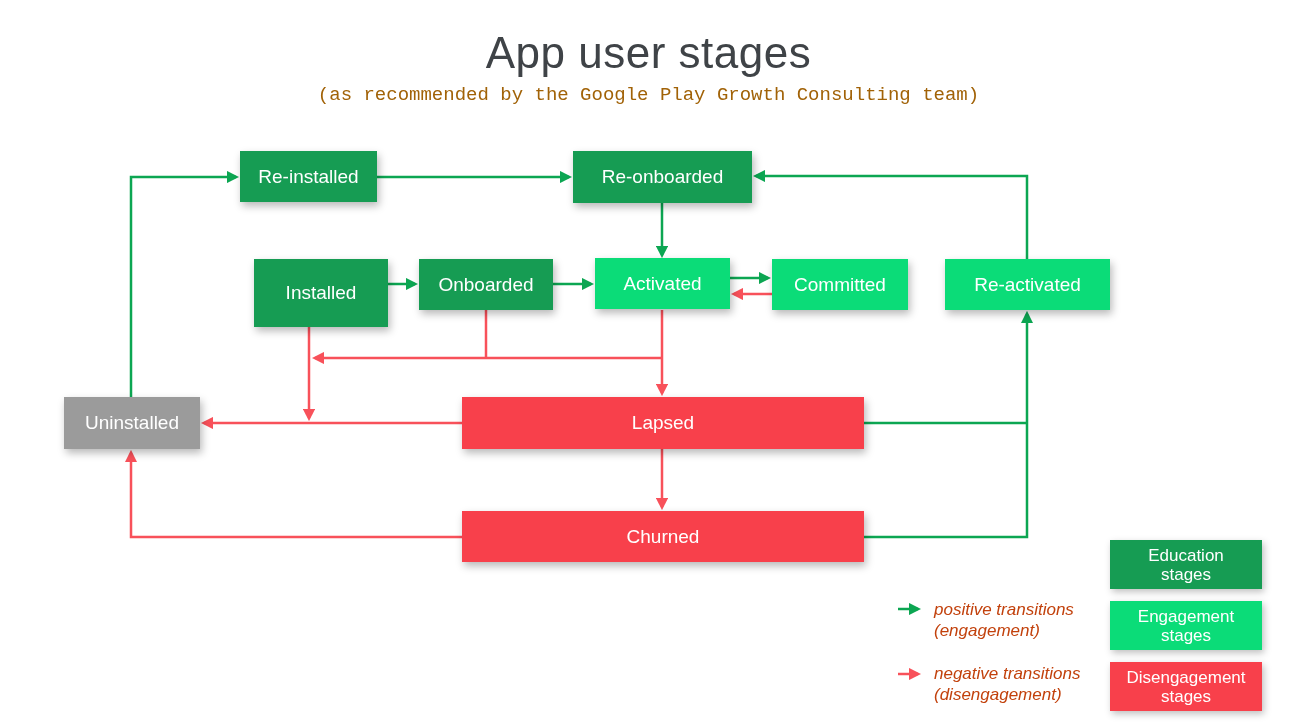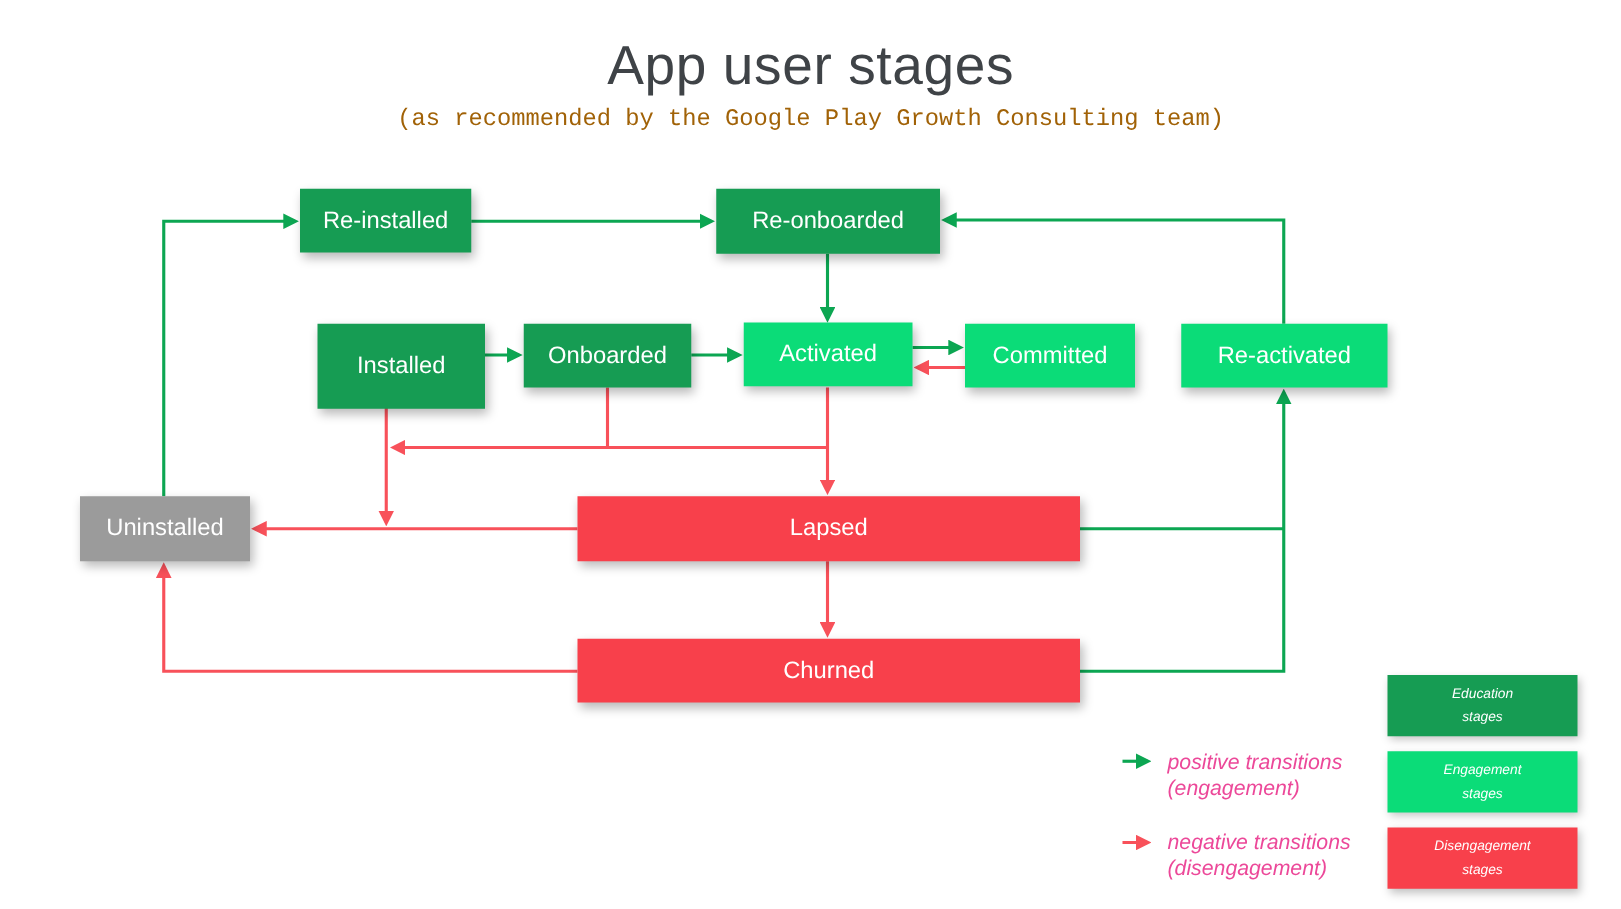--- a/index.html
+++ b/index.html
@@ -41,37 +41,36 @@
   svg.wires { position: absolute; left: 0; top: 0; pointer-events: none; }
   .ap { stroke: var(--c-positive_arrow, #0ca652); stroke-width: 2.5; fill: none; }
   .an { stroke: var(--c-negative_arrow, #f8515a); stroke-width: 2.5; fill: none; }
   #ah-g path { fill: var(--c-positive_arrow, #0ca652); }
   #ah-r path { fill: var(--c-negative_arrow, #f8515a); }
   .legend-text {
     position: absolute;
     font-size: 17px;
     font-style: italic;
     line-height: 21px;
-    color: #ec4899;
+    color: #c2410c;
   }
   .stage-box {
     position: absolute;
     left: 1110px;
     width: 152px;
     height: 49px;
     display: flex;
     flex-direction: column;
     align-items: center;
     justify-content: center;
     color: #ffffff;
-    font-size: 11px;
+    font-size: 17px;
     line-height: 19px;
     text-align: center;
     box-shadow: 2px 3px 7px rgba(0,0,0,0.25);
-    font-style: italic;
   }
 </style>
 </head>
 <body>
 
 <div id="canvas">
 
   <div class="header">
     <div class="title">App user stages</div>
     <div class="subtitle">(as recommended by the Google Play Growth Consulting team)</div>

